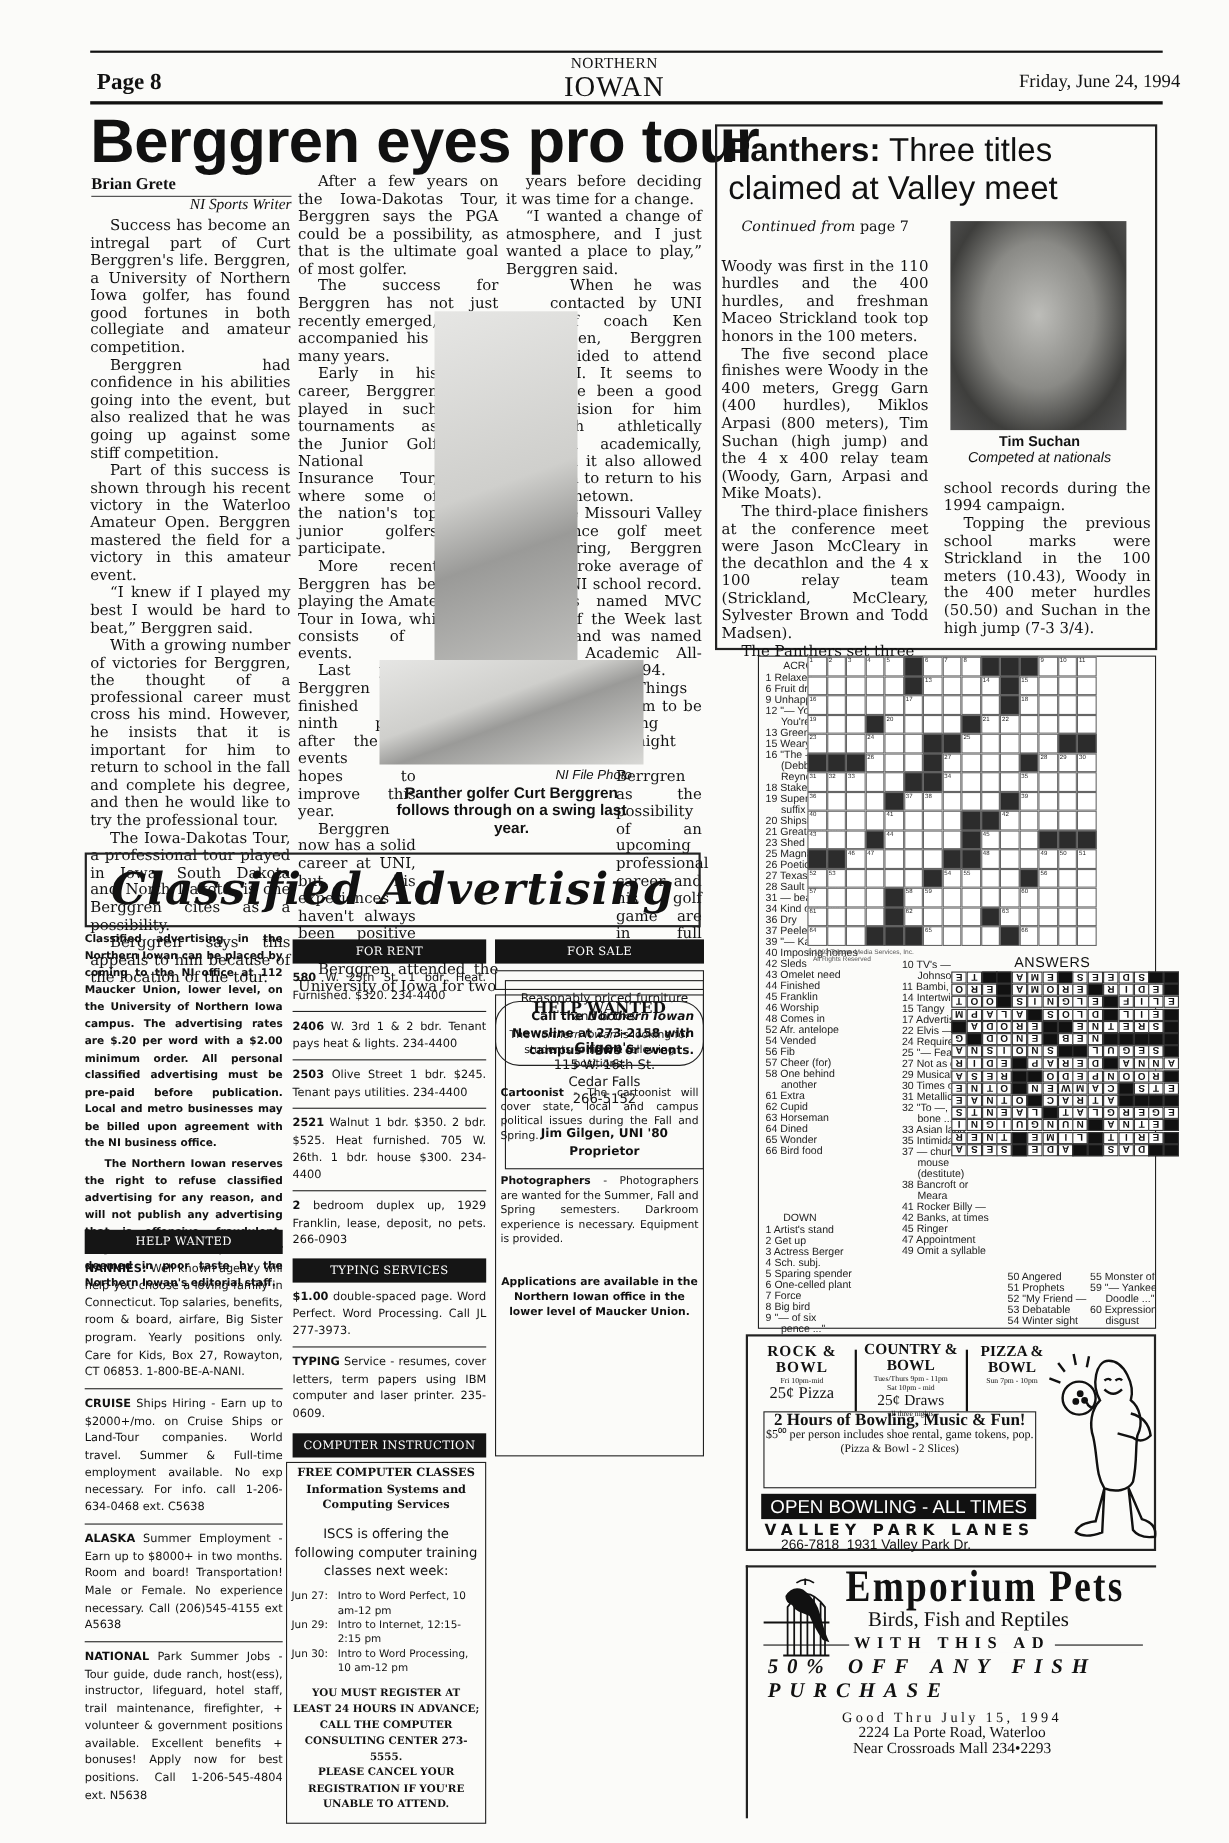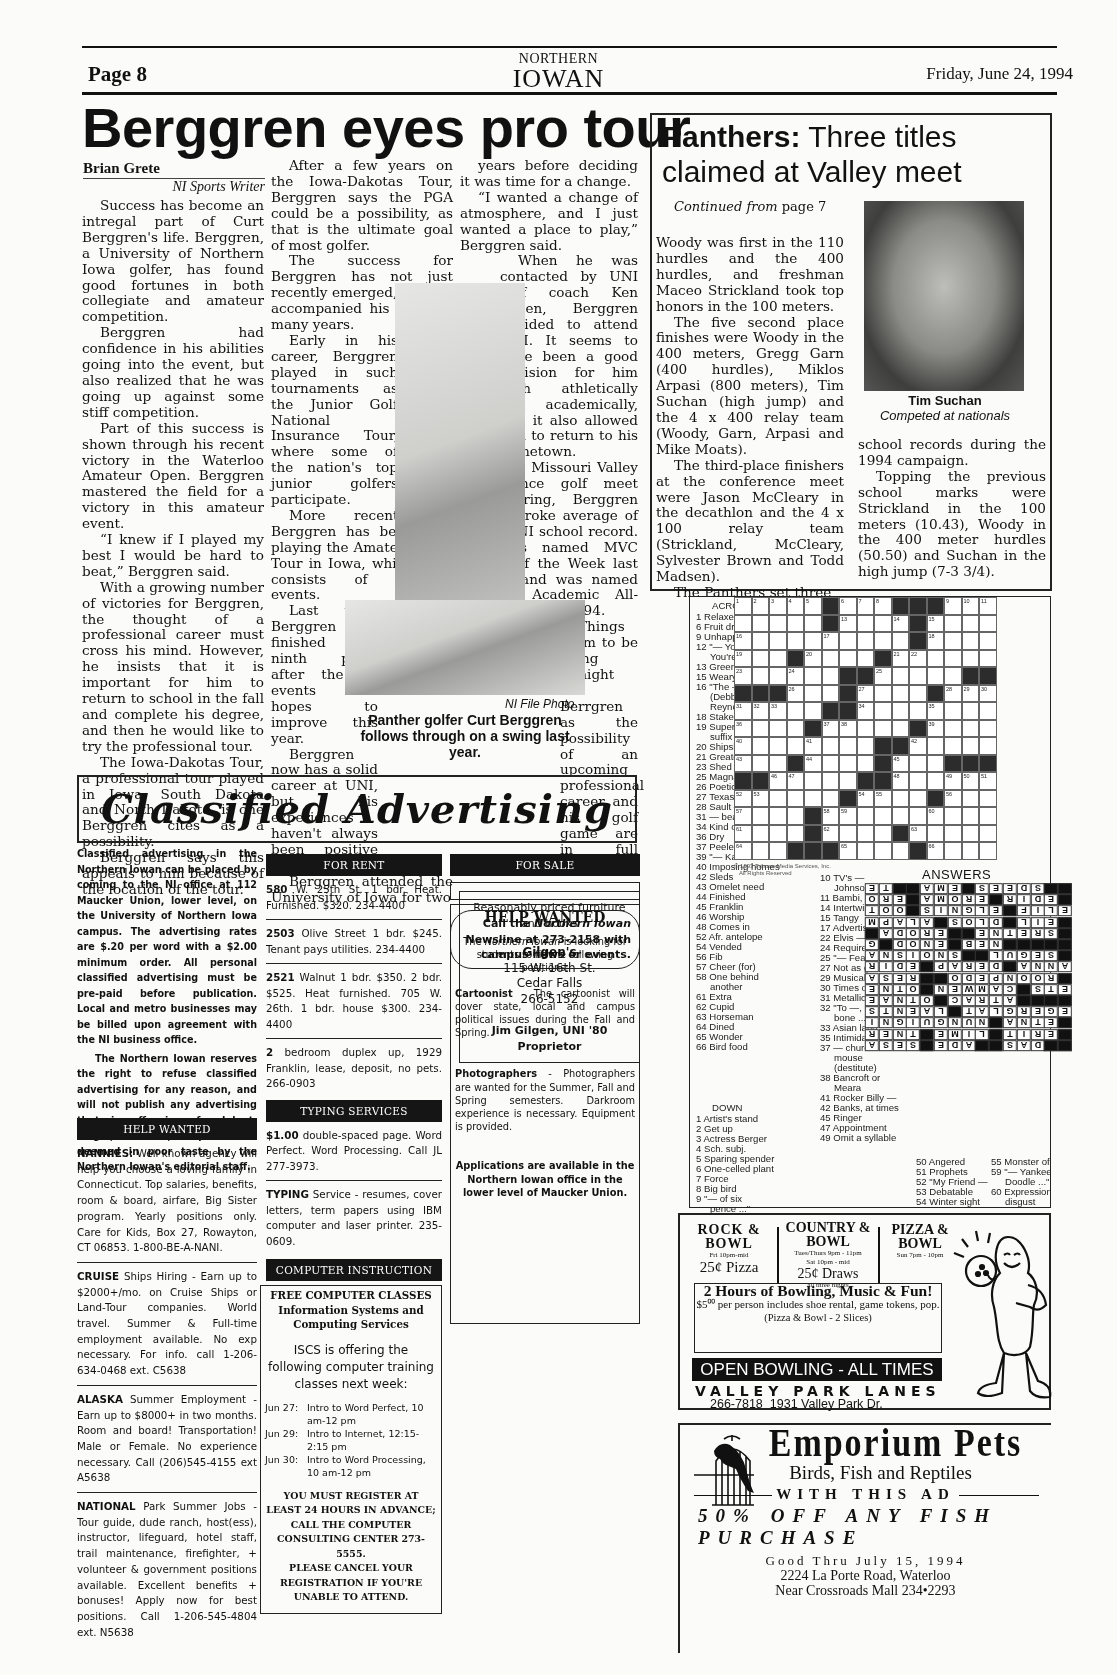--- a/index.html
+++ b/index.html
@@ -150,20 +150,21 @@
     <div class="ad-item"><b>CRUISE</b><span> Ships Hiring - Earn up to $2000+/mo. on Cruise Ships or Land-Tour companies. World travel. Summer &amp; Full-time employment available. No exp necessary. For info. call 1-206-634-0468 ext. C5638</span></div>
     <div class="ad-item"><b>ALASKA</b><span> Summer Employment - Earn up to $8000+ in two months. Room and board! Transportation! Male or Female. No experience necessary. Call (206)545-4155 ext A5638</span></div>
     <div class="ad-item"><b>NATIONAL</b><span> Park Summer Jobs - Tour guide, dude ranch, host(ess), instructor, lifeguard, hotel staff, trail maintenance, firefighter, + volunteer &amp; government positions available. Excellent benefits + bonuses! Apply now for best positions. Call 1-206-545-4804 ext. N5638</span></div>
   </div>
 </div>
 
 <div class="abs" style="left:266px;top:854px;width:176px;">
   <div class="bar">FOR RENT</div>
   <div class="cls" style="position:relative;font-size:10.3px;line-height:15.5px;">
     <div class="ad-item"><b>580</b><span> W. 25th St. 1 bdr. Heat. Furnished. $320. 234-4400</span></div>
+    <div class="ad-item"><b>2406</b><span> W. 3rd 1 &amp; 2 bdr. Tenant pays heat &amp; lights. 234-4400</span></div>
     <div class="ad-item"><b>2503</b><span> Olive Street 1 bdr. $245. Tenant pays utilities. 234-4400</span></div>
     <div class="ad-item"><b>2521</b><span> Walnut 1 bdr. $350. 2 bdr. $525. Heat furnished. 705 W. 26th. 1 bdr. house $300. 234-4400</span></div>
     <div class="ad-item"><b>2</b><span> bedroom duplex up, 1929 Franklin, lease, deposit, no pets. 266-0903</span></div>
   </div>
   <div class="bar" style="margin-top:2px;">TYPING SERVICES</div>
   <div class="cls" style="position:relative;font-size:10.3px;line-height:15.5px;">
     <div class="ad-item"><b>$1.00</b><span> double-spaced page. Word Perfect. Word Processing. Call JL 277-3973.</span></div>
     <div class="ad-item"><b>TYPING</b><span> Service - resumes, cover letters, term papers using IBM computer and laser printer. 235-0609.</span></div>
   </div>
   <div class="bar" style="margin-top:4px;">COMPUTER INSTRUCTION</div>

